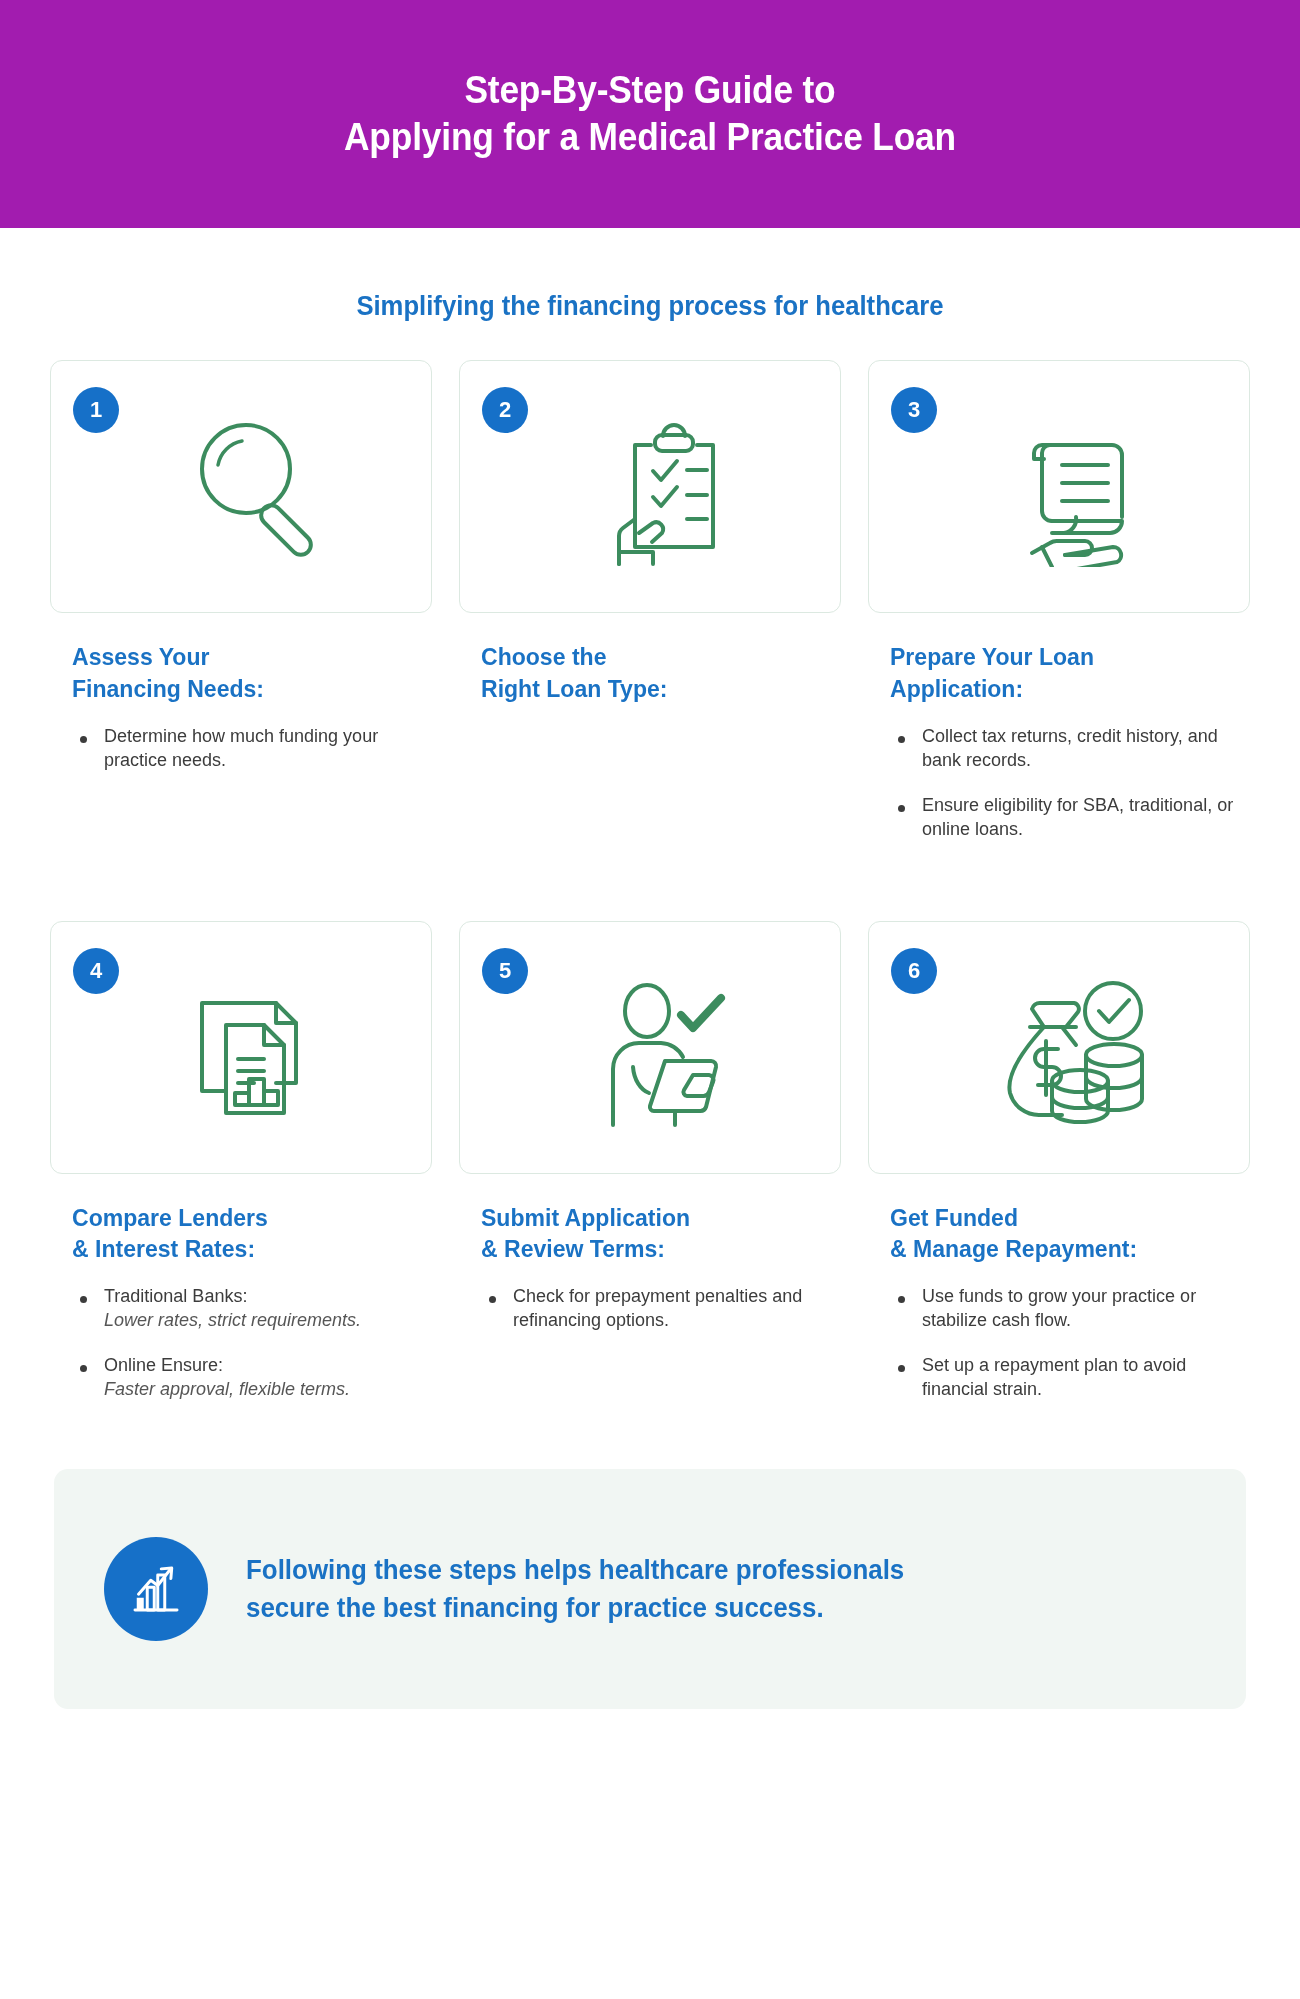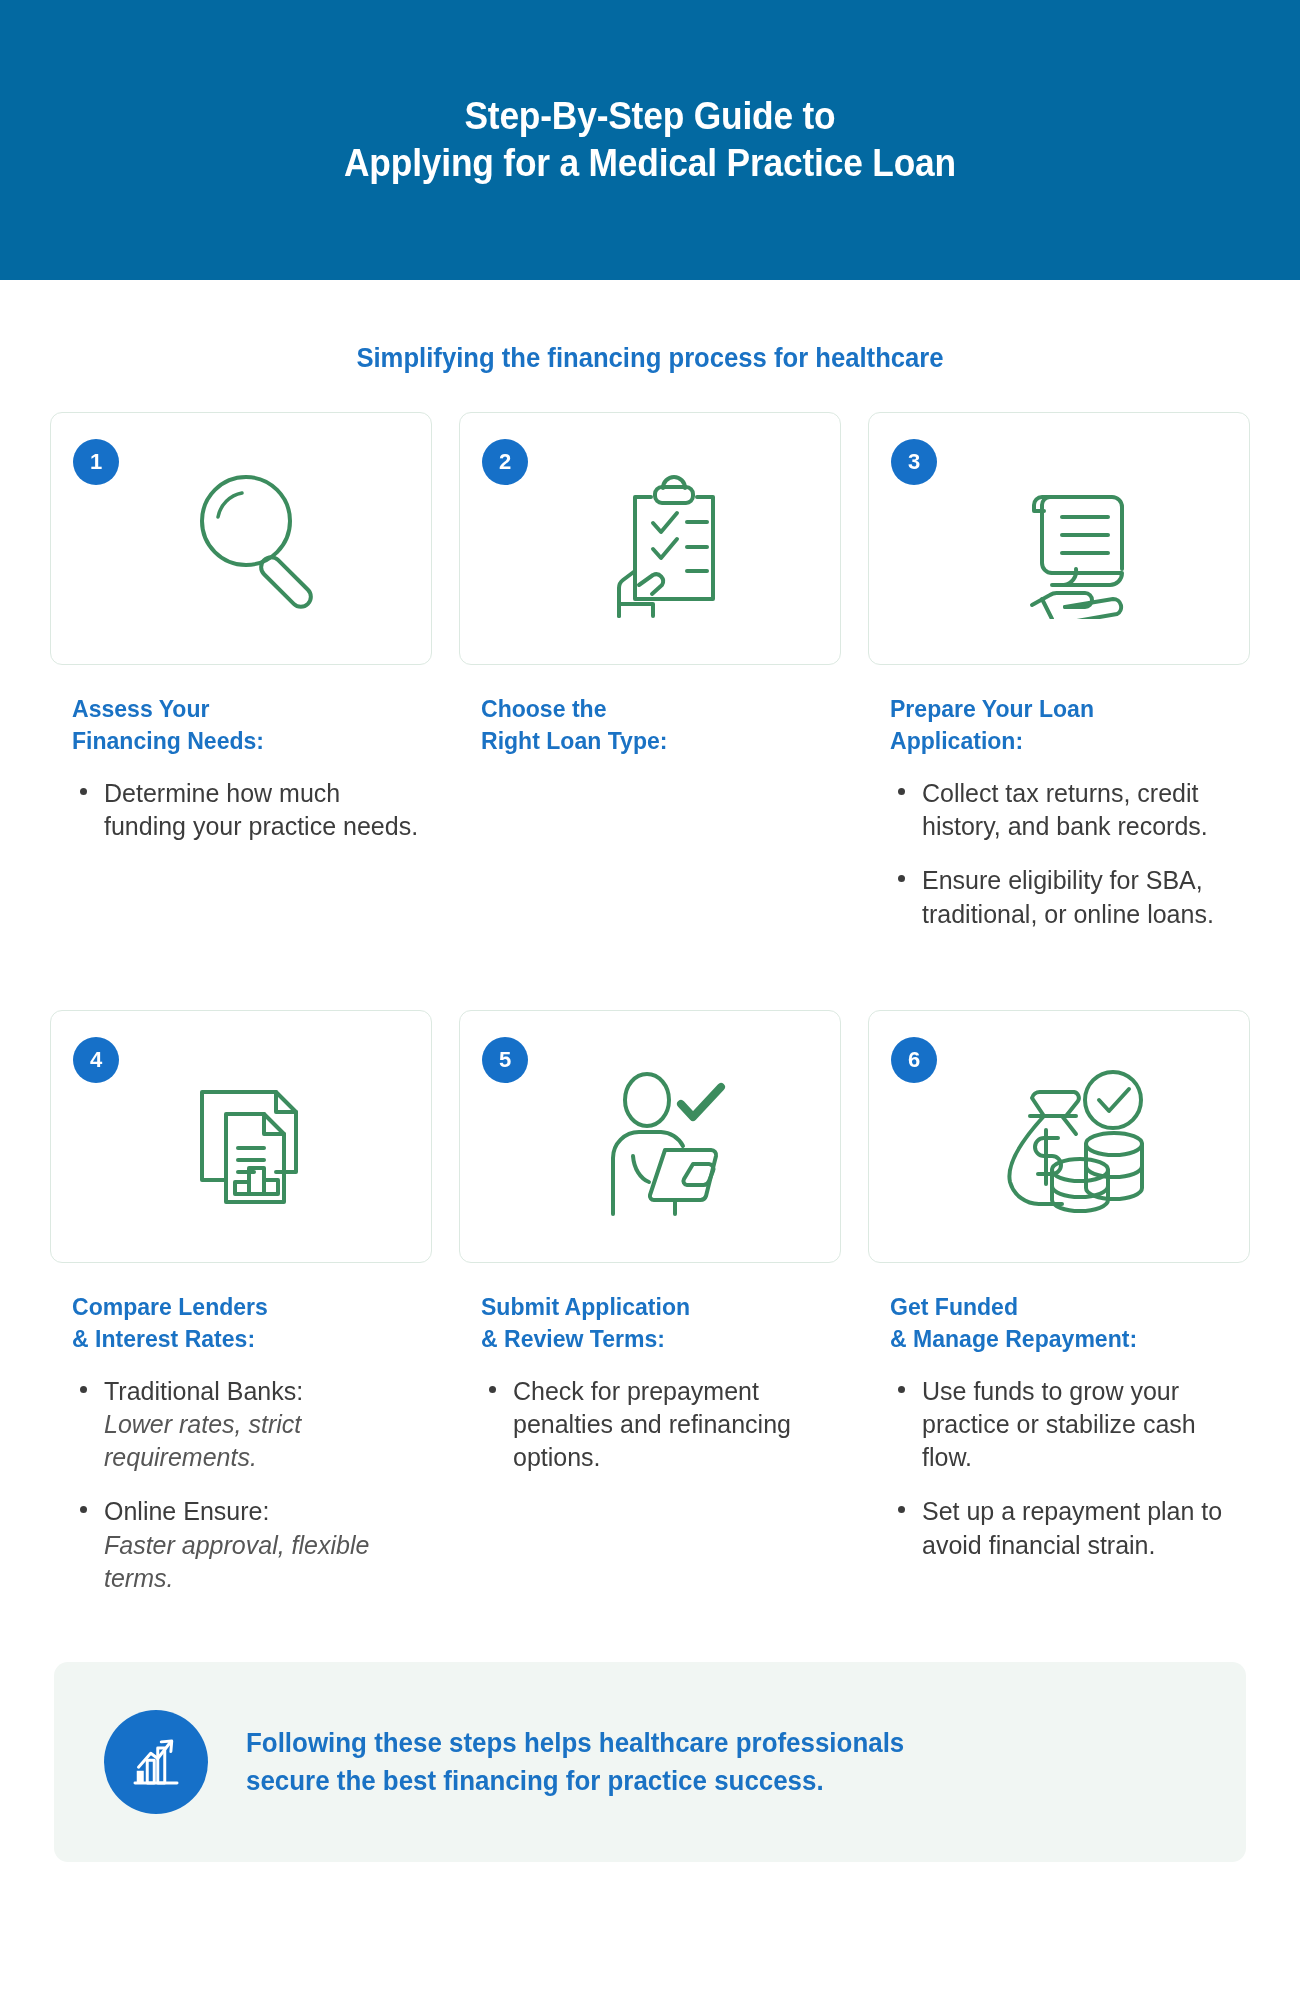--- a/index.html
+++ b/index.html
@@ -10,22 +10,22 @@
   body {
     width: 1300px;
     height: 1999px;
     font-family: "Liberation Sans", sans-serif;
     color: #3a3a3a;
     overflow: hidden;
   }
 
   
   .header-banner {
-    background: #0369a1;
-    height: 280px;
+    background: #a21caf;
+    height: 228px;
     display: flex;
     align-items: center;
     justify-content: center;
     text-align: center;
   }
   .header-title {
     color: #ffffff;
     font-weight: bold;
     font-size: 38px;
     line-height: 1.25;
@@ -118,21 +118,21 @@
   .step-title .line { display: block; }
 
   .bullets {
     list-style: none;
     margin: 20px 0 0 0;
     padding: 0 10px 0 28px;
   }
   .bullets li {
     position: relative;
     padding-left: 26px;
-    font-size: 25px;
+    font-size: 18px;
     line-height: 1.33;
     margin-bottom: 21px;
     color: #3c3c3c;
   }
   .bullets li::before {
     content: "";
     position: absolute;
     left: 2px;
     top: 11px;
     width: 7px;
@@ -144,21 +144,21 @@
     font-style: italic;
     color: #565656;
   }
 
   
   .footer-banner {
     margin: 46px auto 0 auto;
     width: 1192px;
     background: #F1F6F3;
     border-radius: 14px;
-    height: 200px;
+    height: 240px;
     display: flex;
     align-items: center;
     box-sizing: border-box;
     padding: 0 50px;
   }
   .footer-icon-circle {
     flex: 0 0 auto;
     width: 104px;
     height: 104px;
     border-radius: 50%;

